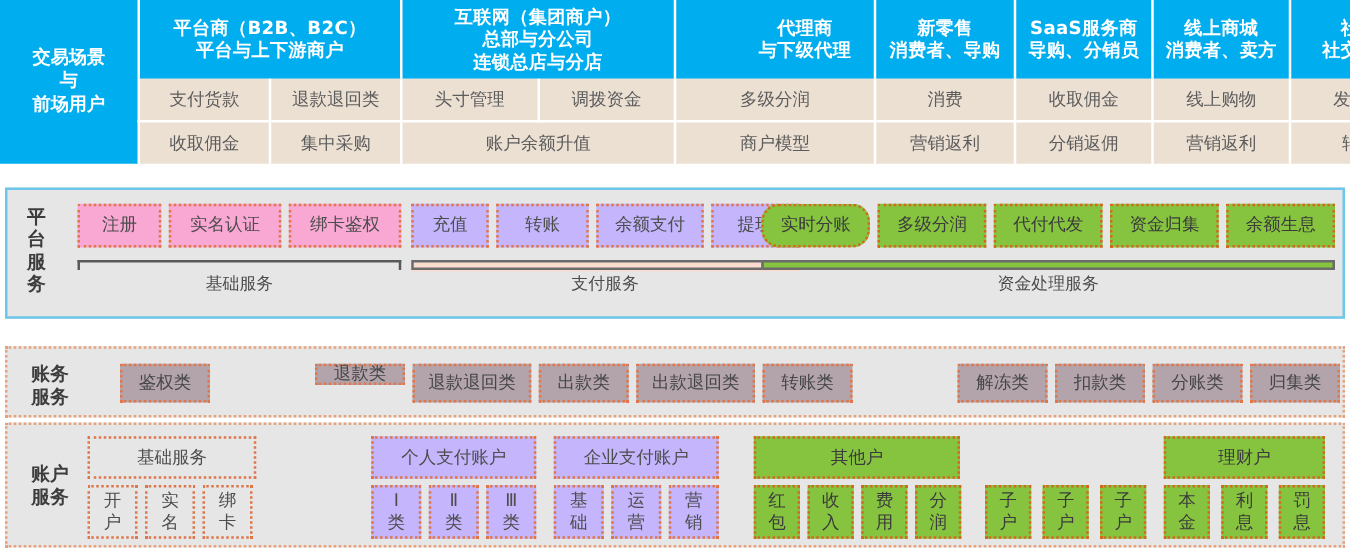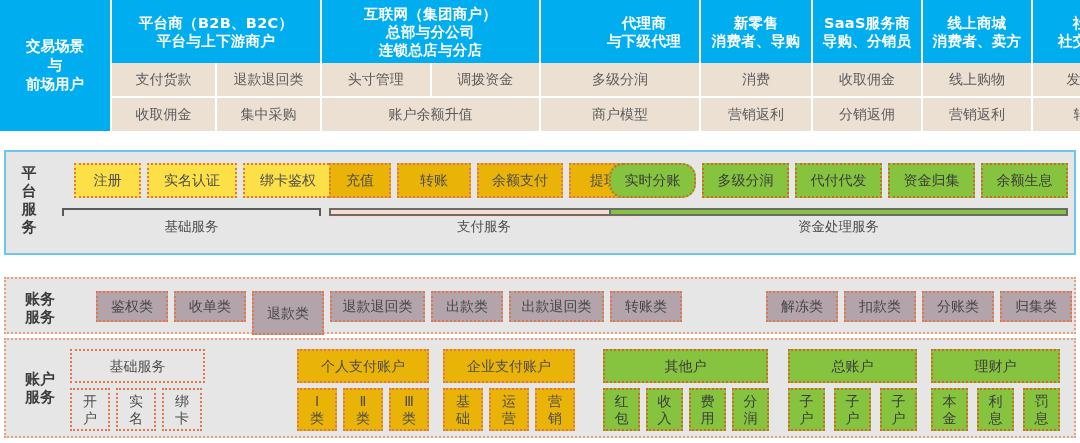--- a/index.html
+++ b/index.html
@@ -44,22 +44,22 @@
     font-size:15px;line-height:18px;text-align:center;width:42px;
   }
   .row-label.vert{letter-spacing:0px;}
 
   
   .chip{
     position:absolute;box-sizing:border-box;display:flex;
     align-items:center;justify-content:center;text-align:center;
     font-size:14px;line-height:15px;color:#4d4d4d;
   }
-  .chip-white{background:#fde047;border:2px dotted #e0764a;margin-left:12px;}
-  .chip-peach{background:#eab308;border:2px dotted #e0764a;}
+  .chip-white{background:#f9a8d4;border:2px dotted #e0764a;}
+  .chip-peach{background:#c4b5fd;border:2px dotted #e0764a;}
   .chip-green{background:#86c440;border:2px dotted #d2691e;color:#3b3b3b;}
   .chip-mauve{background:#b3a4ab;border:2px dotted #e0764a;color:#464646;}
   .chip-grayline{background:#e6e6e6;border:2px dotted #e0764a;}
 
   .chip .stack{display:flex;flex-direction:column;line-height:17px;}
 
   
   .bracket{position:absolute;height:9px;box-sizing:border-box;}
   .bracket .bar{
     position:absolute;left:0;right:0;top:0;height:8px;box-sizing:border-box;
@@ -174,22 +174,21 @@
       </div>
     <div class="bracket-caption" style="left:603px;top:66px;width:459px;">资金处理服务</div>
   </div>
 
   <div class="panel panel-dotted" style="top:277px;height:57px;">
     <div class="row-label" style="top:11px;left:8px;width:52px;">
       <div>账务</div>
       <div>服务</div>
     </div>
     <div class="chip chip-mauve" style="left:90px;top:12px;width:72px;height:31px;">鉴权类</div>
-    <div class="chip chip-mauve" style="left:168px;top:12px;width:72px;height:31px;">收单类</div>
-    <div class="chip chip-mauve" style="left:246px;top:12px;width:72px;height:44px;">退款类</div>
+    <div class="chip chip-mauve" style="left:246px;top:12px;width:72px;height:17px;">退款类</div>
     <div class="chip chip-mauve" style="left:324px;top:12px;width:95px;height:31px;">退款退回类</div>
     <div class="chip chip-mauve" style="left:425px;top:12px;width:72px;height:31px;">出款类</div>
     <div class="chip chip-mauve" style="left:503px;top:12px;width:95px;height:31px;">出款退回类</div>
     <div class="chip chip-mauve" style="left:604px;top:12px;width:72px;height:31px;">转账类</div>
     <div class="chip chip-mauve" style="left:760px;top:12px;width:72px;height:31px;">解冻类</div>
     <div class="chip chip-mauve" style="left:838px;top:12px;width:72px;height:31px;">扣款类</div>
     <div class="chip chip-mauve" style="left:916px;top:12px;width:72px;height:31px;">分账类</div>
     <div class="chip chip-mauve" style="left:994px;top:12px;width:72px;height:31px;">归集类</div>
   </div>
 
@@ -278,21 +277,20 @@
           <span>用</span>
         </span>
     </div>
     <div class="chip chip-green" style="left:726px;top:48px;width:37px;height:43px;">
       <span class="stack">
           <span>分</span>
           <span>润</span>
         </span>
     </div>
 
-    <div class="chip chip-green" style="left:782px;top:9px;width:129px;height:34px;">总账户</div>
     <div class="chip chip-green" style="left:782px;top:48px;width:37px;height:43px;">
       <span class="stack">
           <span>子</span>
           <span>户</span>
         </span>
     </div>
     <div class="chip chip-green" style="left:828px;top:48px;width:37px;height:43px;">
       <span class="stack">
           <span>子</span>
           <span>户</span>

